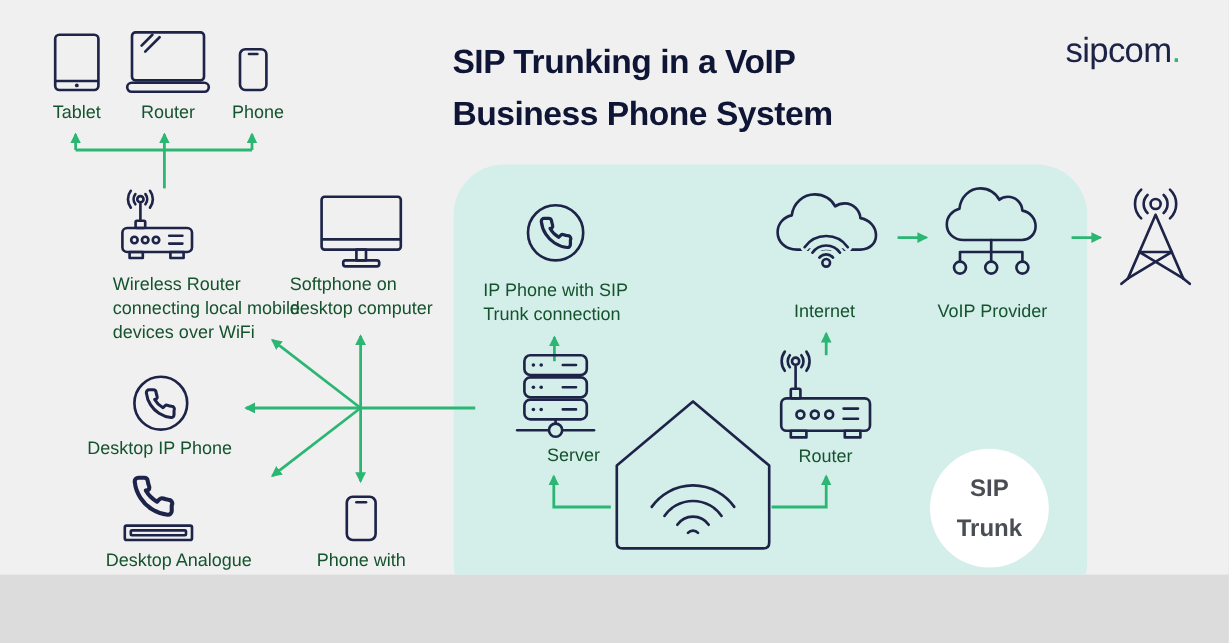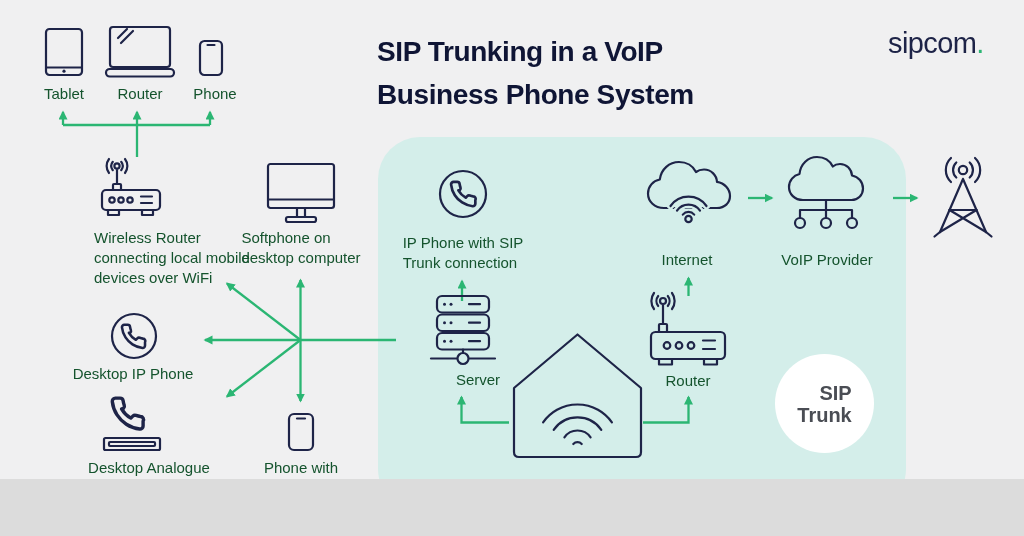--- a/index.html
+++ b/index.html
@@ -22,25 +22,25 @@
     left:888px; top:27px; font-size:29px; font-weight:400;
     letter-spacing:-0.6px; color:#1d2347;
   }
   #logo .dot{color:#2bb673;}
   .node-label{
     transform:translateX(-50%);
     white-space:pre-line;
     font-size:15px; line-height:20px; color:#14532d;
   }
   #sip-trunk-badge{
-    left:775px; top:354px; width:99px; height:99px;
+    left:775px; top:374px; width:99px; height:99px;
     background:#ffffff; border-radius:50%;
     display:flex; align-items:center; justify-content:center;
-    text-align:right; white-space:pre-line;
-    font-size:20px; line-height:22px; font-weight:700; color:#4a4d54;
+    text-align:center; white-space:pre-line;
+    font-size:20px; line-height:34px; font-weight:700; color:#4a4d54;
   }
   svg{display:block; overflow:visible;}
   .ink{stroke:#1e2448; fill:none; stroke-width:2.2; stroke-linecap:round; stroke-linejoin:round;}
   .ink-fill{fill:#1e2448; stroke:none;}
   .halo-gray{stroke:#f0f0f1; fill:none; stroke-linecap:round; stroke-linejoin:round;}
   .halo-teal{stroke:#d4eeea; fill:none; stroke-linecap:round; stroke-linejoin:round;}
   .teal-fill{fill:#d4eeea;}
 </style>
 </head>
 <body>

